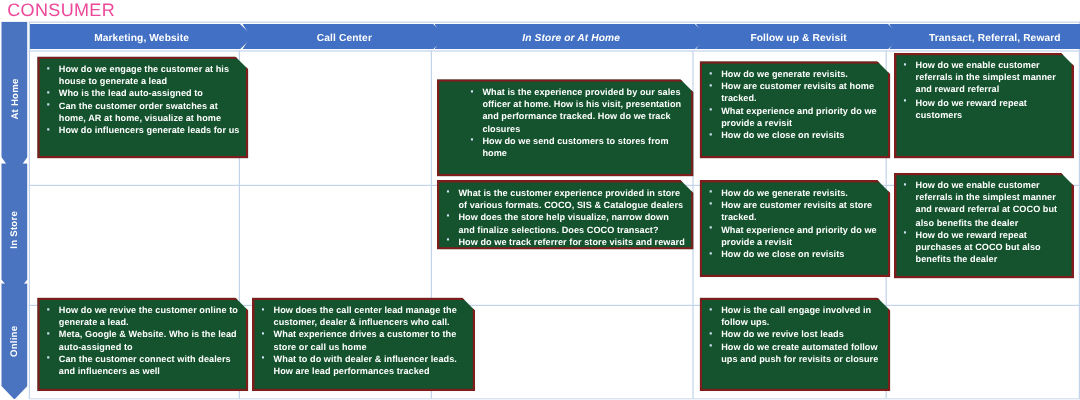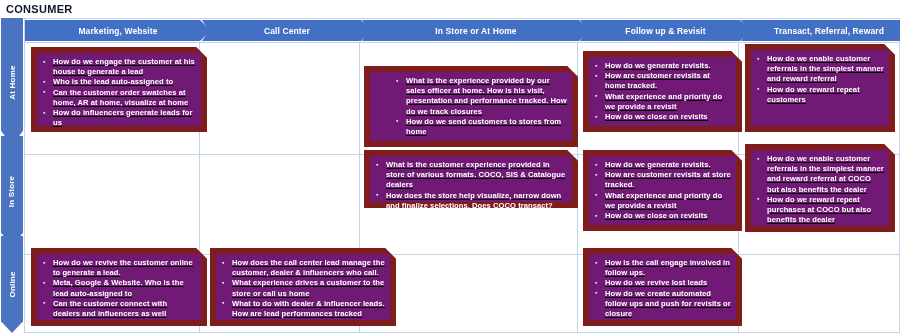--- a/index.html
+++ b/index.html
@@ -11,23 +11,23 @@
     font-family: "Liberation Sans", sans-serif;
     overflow: hidden;
     position: relative;
   }
 
   
   .page-title {
     position: absolute;
     left: 6px;
     top: 0px;
-    font-size: 11px;
-    font-weight: bold;
-    color: #0f172a;
+    font-size: 15px;
+    font-weight: normal;
+    color: #ec4899;
     letter-spacing: 0.3px;
     line-height: 18px;
   }
 
   
   .grid-frame {
     position: absolute;
     left: 24px;
     top: 18px;
     width: 876px;
@@ -103,26 +103,25 @@
     font-size: 8.5px;
     font-weight: bold;
     white-space: nowrap;
     text-align: center;
     letter-spacing: 0.1px;
   }
 
   
   .card {
     position: absolute;
-    background: #701a75;
-    border: 6px solid #7f1d1d;
+    background: #14532d;
+    border: 2px solid #7f1d1d;
     padding: 4px 5px 4px 4px;
     -webkit-clip-path: polygon(0 0, calc(100% - 11px) 0, 100% 11px, 100% 100%, 0 100%);
     clip-path: polygon(0 0, calc(100% - 11px) 0, 100% 11px, 100% 100%, 0 100%);
-    text-decoration: underline;
   }
   .card ul { list-style: none; }
   .card li {
     position: relative;
     color: #ffffff;
     font-size: 7.6px;
     line-height: 10.2px;
     font-weight: bold;
     padding-left: 12px;
     margin-bottom: 0px;
@@ -169,21 +168,21 @@
   </div>
 </div>
 
 <div class="hdr-row">
   <div class="hdr-chev first" style="left:1px;   width:186px;">
     <span>Marketing, Website</span>
   </div>
   <div class="hdr-chev" style="left:178px; width:170px;">
     <span>Call Center</span>
   </div>
-  <div class="hdr-chev" style="left:338px; width:228px;">
+  <div class="hdr-chev" style="left:338px; width:228px;font-style:italic;">
     <span>In Store or At Home</span>
   </div>
   <div class="hdr-chev" style="left:556px; width:171px;">
     <span>Follow up &amp; Revisit</span>
   </div>
   <div class="hdr-chev" style="left:717px; width:176px;">
     <span>Transact, Referral, Reward</span>
   </div>
 </div>
 

